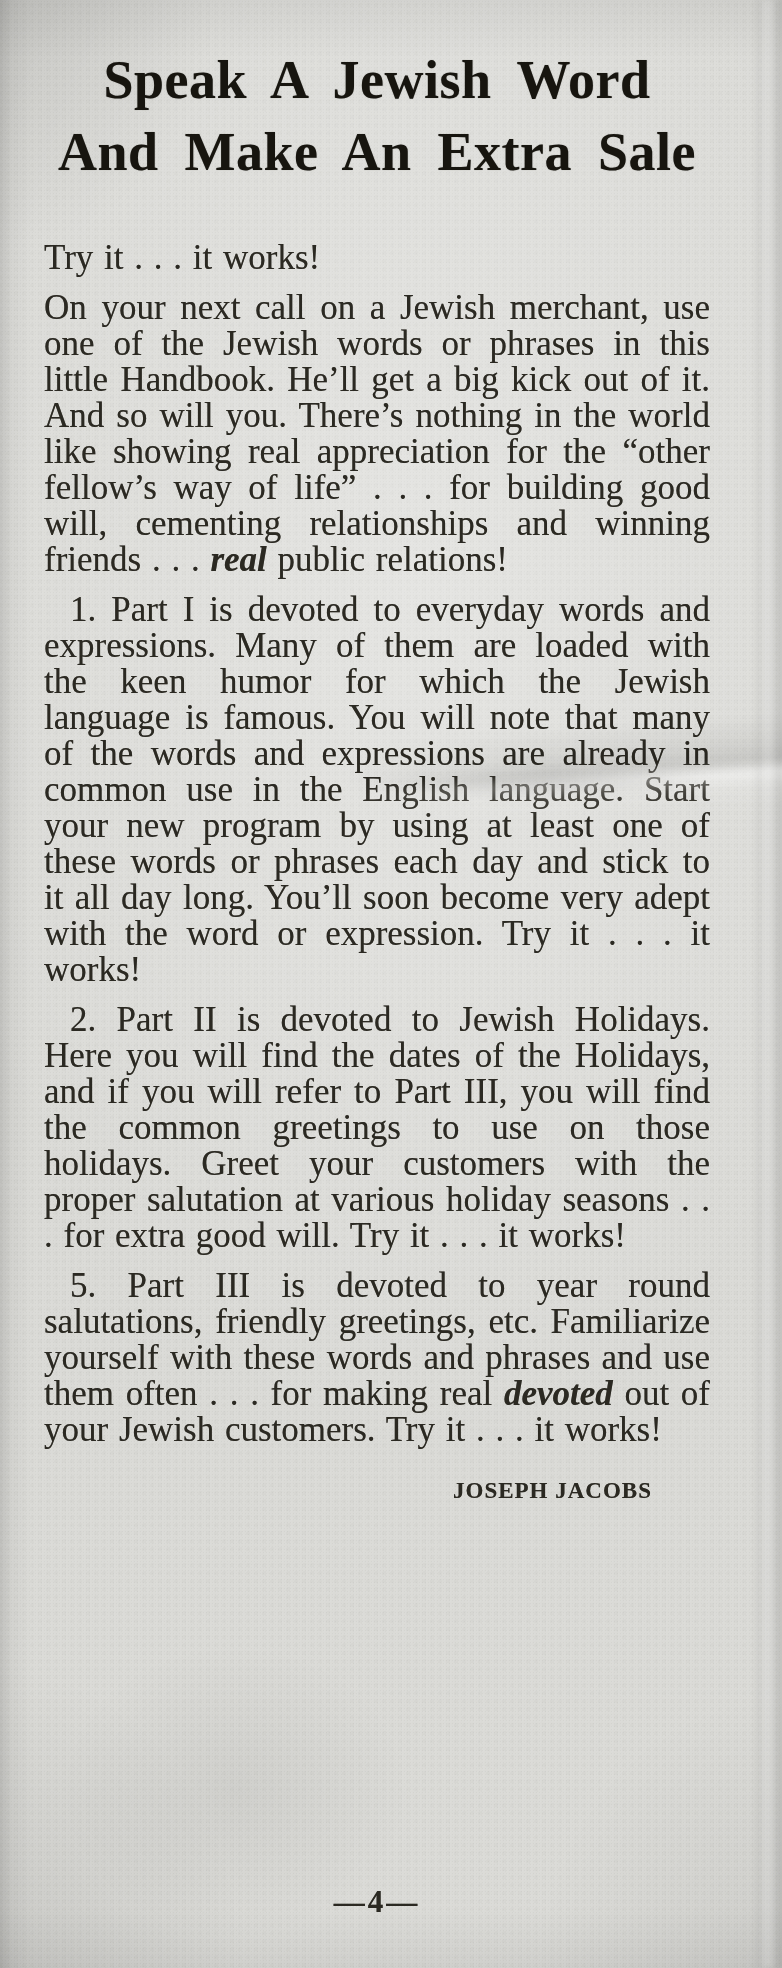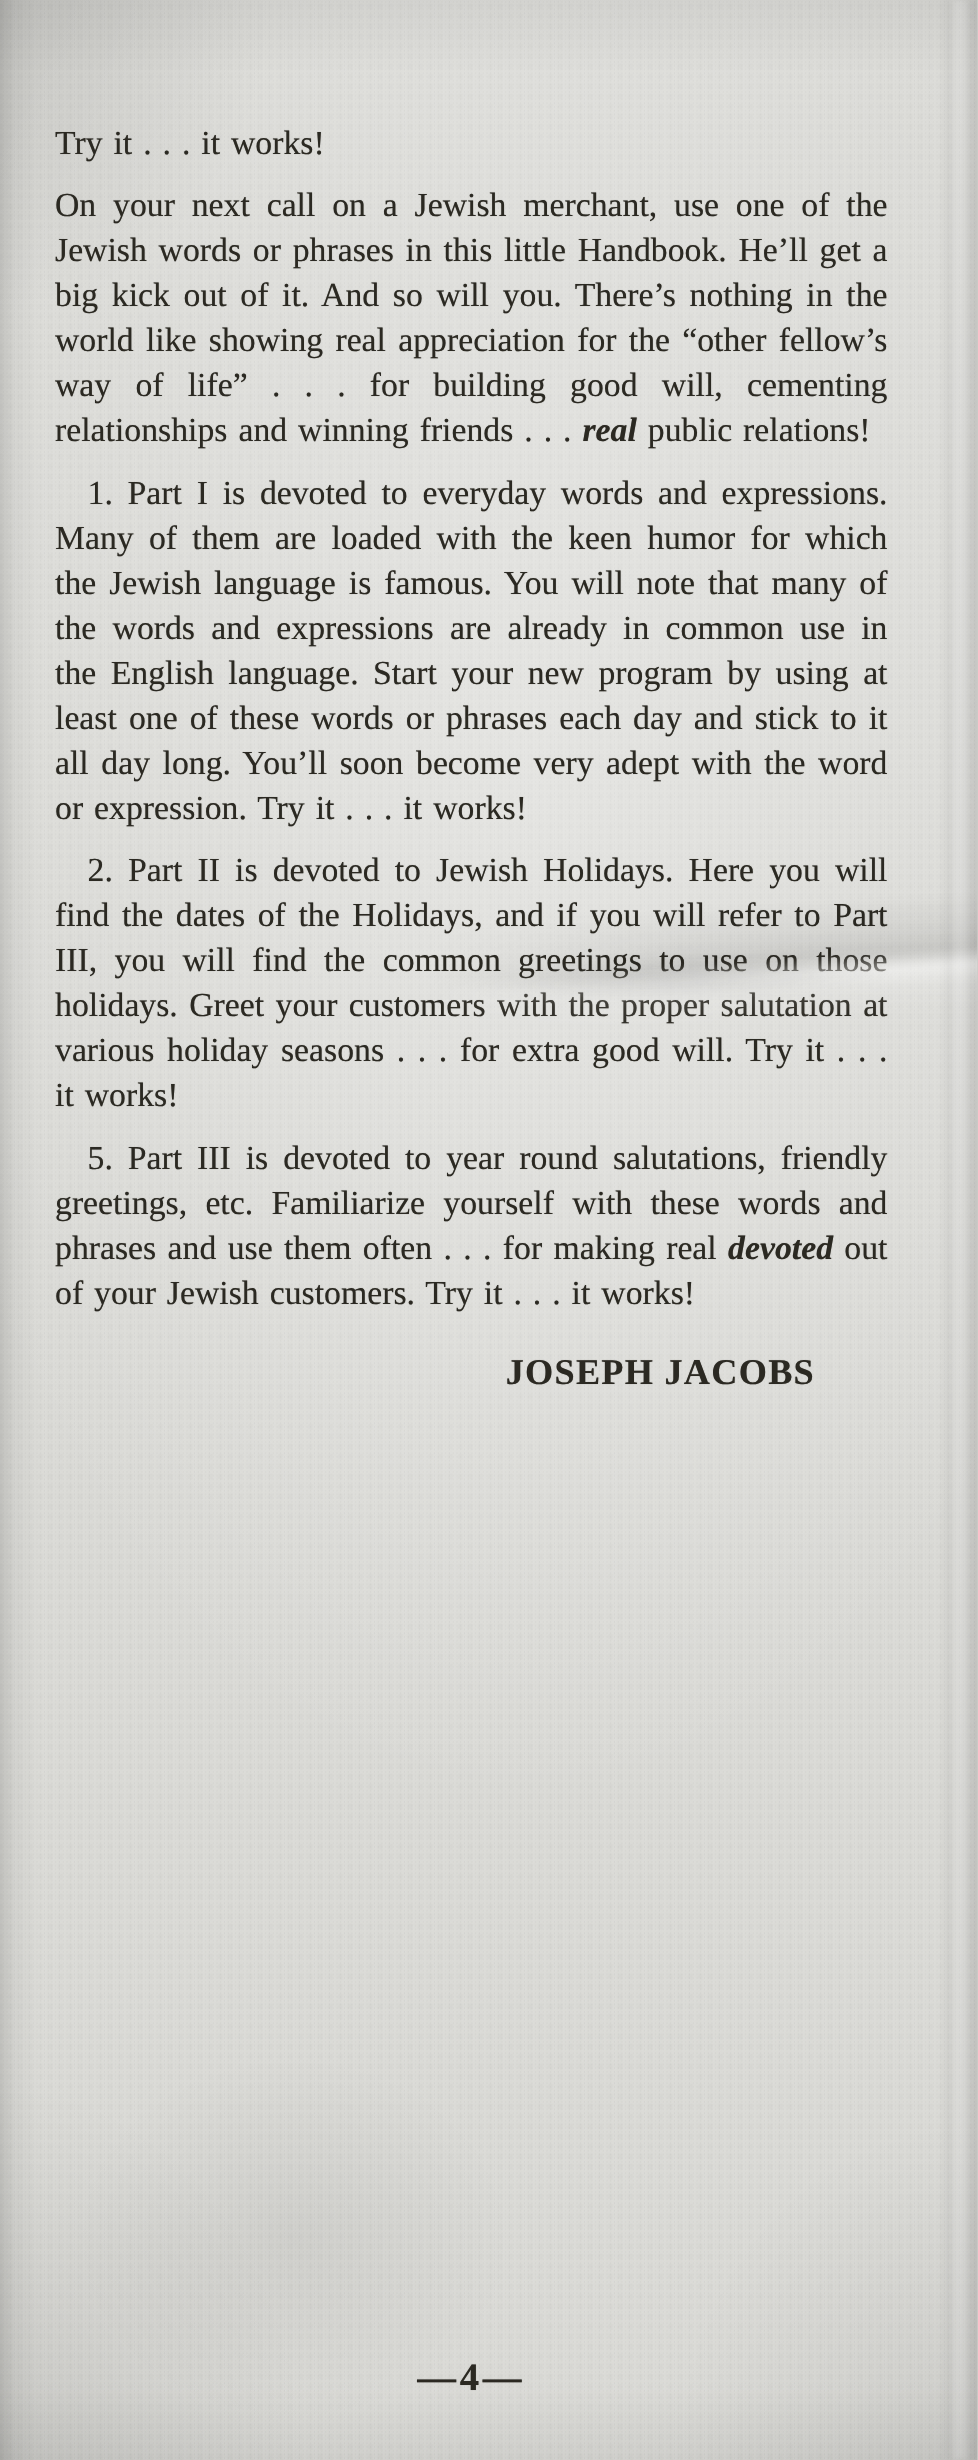--- a/index.html
+++ b/index.html
@@ -65,31 +65,31 @@
   .title{
     margin:0;text-align:center;
     font-size:54px;line-height:72px;font-weight:bold;
     color:var(--title-ink);
     word-spacing:12px;letter-spacing:0.5px;
     text-shadow:0 0 1px rgba(30,28,22,0.35);
   }
   .title .title-line{display:block;}
   .body-text{
     margin-top:52px;
-    font-size:27px;line-height:36px;
+    font-size:35px;line-height:36px;
     text-align:justify;text-justify:inter-word;
     color:var(--ink);word-spacing:2px;
     text-shadow:0 0 0.6px rgba(43,41,34,0.55);
   }
   .para{margin:14px 0;}
   .para.indent{text-indent:26px;}
   .para em{font-style:italic;font-weight:bold;}
   .signature{
     margin-top:30px;text-align:right;padding-right:58px;
-    font-size:29px;font-weight:bold;letter-spacing:1px;
+    font-size:23px;font-weight:bold;letter-spacing:1px;
     color:var(--ink);
     text-shadow:0 0 0.6px rgba(43,41,34,0.55);
   }
   .page-number{
     position:absolute;top:1884px;left:44px;width:666px;z-index:4;
     text-align:center;font-size:31px;font-weight:bold;letter-spacing:3px;
     color:var(--ink);
     text-shadow:0 0 0.6px rgba(43,41,34,0.55);
   }
 </style>
@@ -97,20 +97,24 @@
 <body>
 
 <div class="page">
   <div class="texture"></div>
   <div class="shading"></div>
   <div class="fold-streak"></div>
   <div class="smudge"></div>
   <div class="right-edge"></div>
 
   <div class="content">
+    <h1 class="title">
+      <span class="title-line">Speak A Jewish Word</span>
+      <span class="title-line">And Make An Extra Sale</span>
+    </h1>
 
     <div class="body-text">
         <p class="para"><span>Try it . . . it works!</span></p>
         <p class="para"><span>On your next call on a Jewish merchant, use one of the Jewish words or phrases in this little Handbook. He’ll get a big kick out of it. And so will you. There’s nothing in the world like showing real appreciation for the “other fellow’s way of life” . . . for building good will, cementing relationships and winning friends . . . </span><em>real</em><span> public relations!</span></p>
         <p class="para indent"><span>1. Part I is devoted to everyday words and expressions. Many of them are loaded with the keen humor for which the Jewish language is famous. You will note that many of the words and expressions are already in common use in the English language. Start your new program by using at least one of these words or phrases each day and stick to it all day long. You’ll soon become very adept with the word or expression. Try it . . . it works!</span></p>
         <p class="para indent"><span>2. Part II is devoted to Jewish Holidays. Here you will find the dates of the Holidays, and if you will refer to Part III, you will find the common greetings to use on those holidays. Greet your customers with the proper salutation at various holiday seasons . . . for extra good will. Try it . . . it works!</span></p>
         <p class="para indent"><span>5. Part III is devoted to year round salutations, friendly greetings, etc. Familiarize yourself with these words and phrases and use them often . . . for making real </span><em>devoted</em><span> out of your Jewish customers. Try it . . . it works!</span></p>
       </div>
 
     <div class="signature">JOSEPH JACOBS</div>

